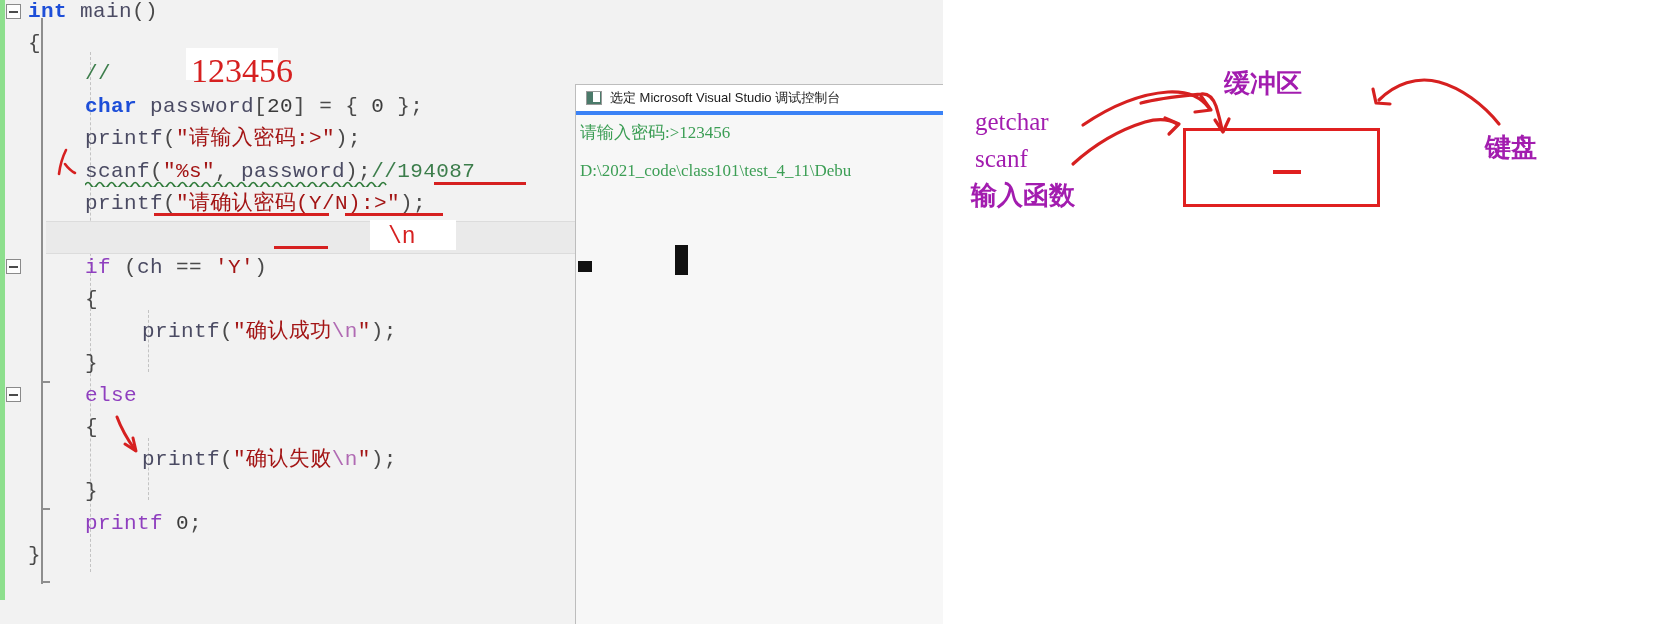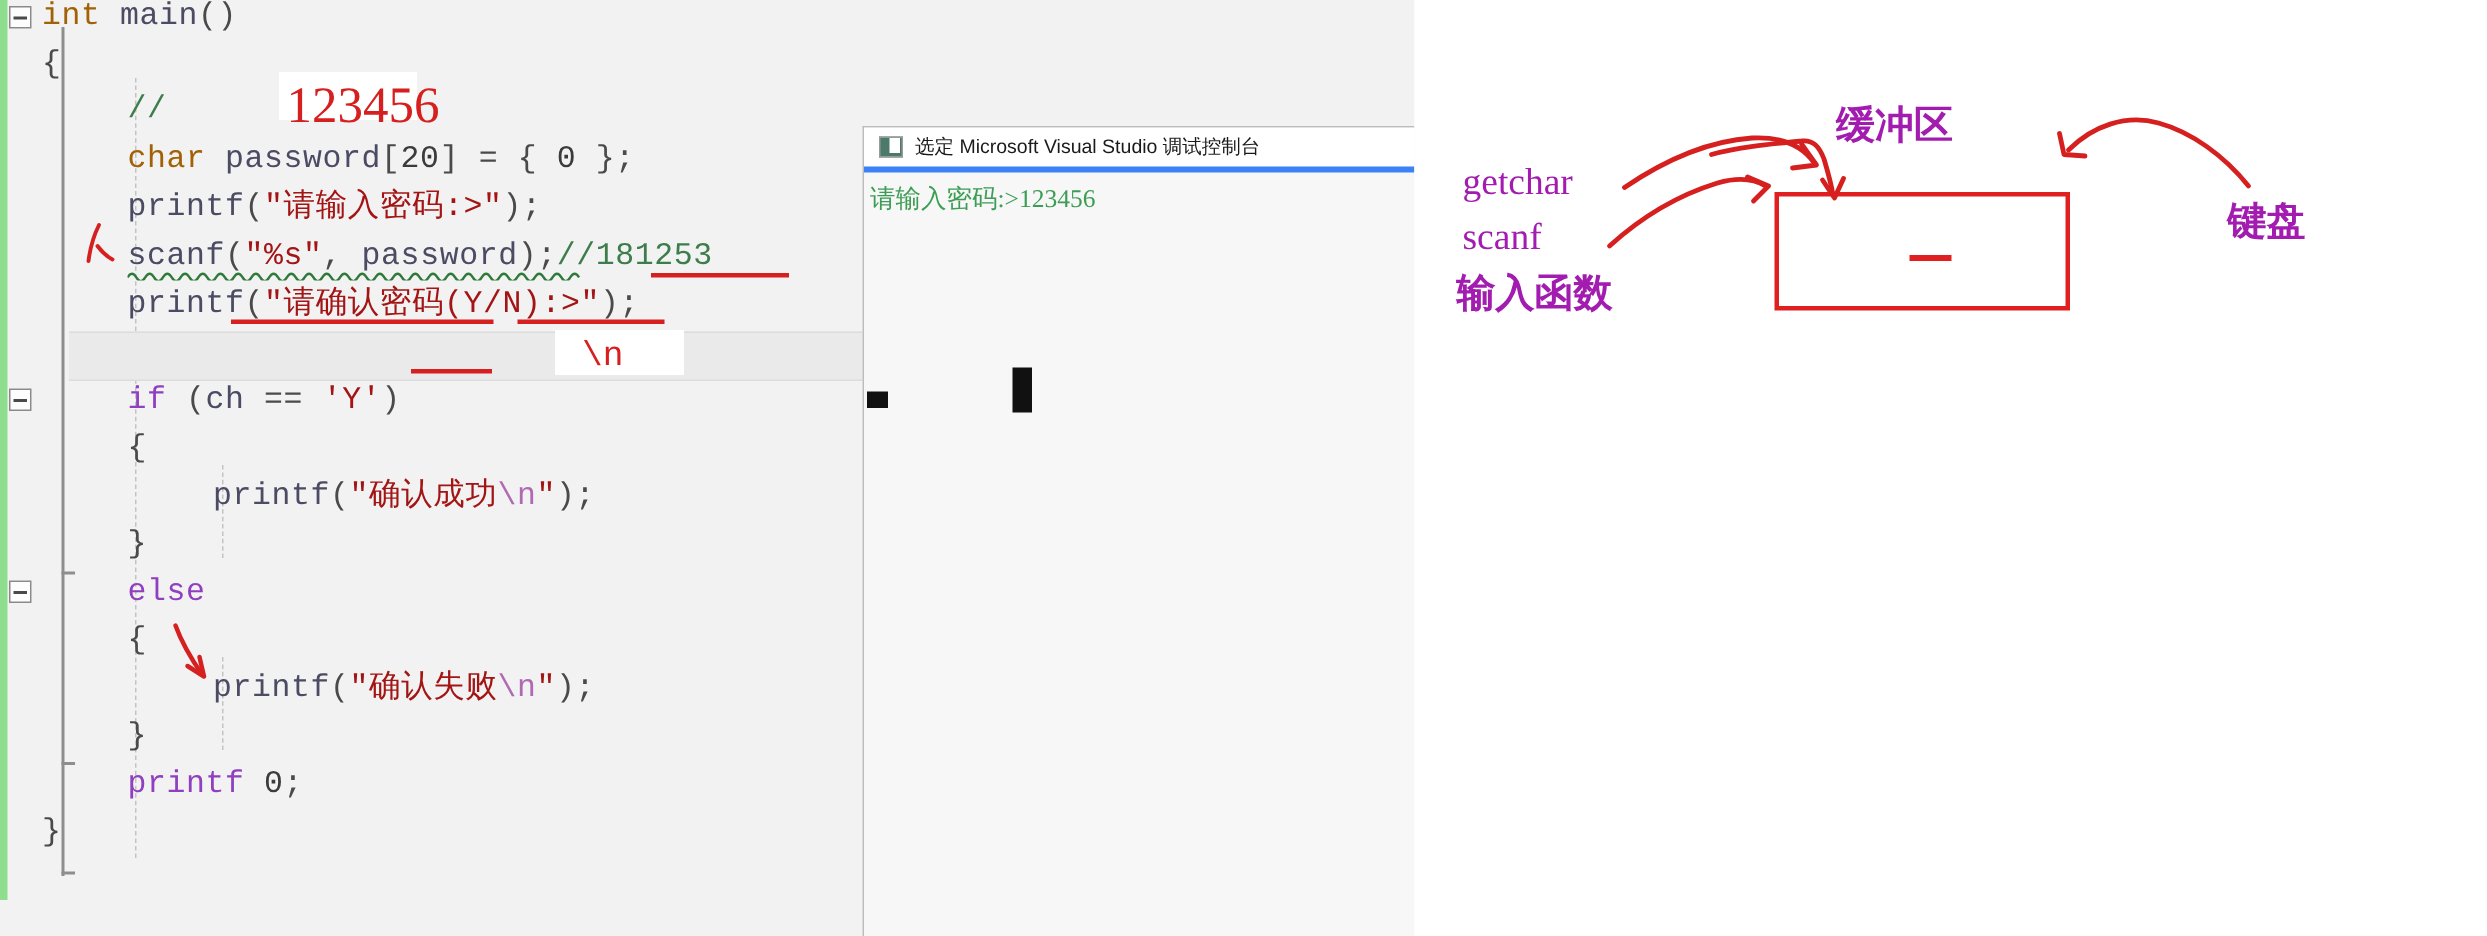--- a/index.html
+++ b/index.html
@@ -62,21 +62,21 @@
   
   .code-line {
     position: absolute;
     white-space: pre;
     font-family: "Liberation Mono", "DejaVu Sans Mono", monospace;
     font-size: 21px;
     line-height: 32px;
     color: #3b3b3b;
     letter-spacing: 0.4px;
   }
-  .kw      { color: #a16207; }
+  .kw      { color: #1d4ed8; font-weight: bold; }
   .kw2     { color: #8f3fbf; }
   .str     { color: #a31515; }
   .esc     { color: #b06ab3; }
   .cmt     { color: #3c7d4b; }
   .id      { color: #4b4b63; }
   .punct   { color: #4a4a4a; }
   .num     { color: #3b3b3b; }
 
   #current-line-hl {
     position: absolute;
@@ -235,21 +235,21 @@
   <div class="code-line" style="left:28px; top:-4px;"><span class="kw">int</span> <span class="id">main</span><span class="punct">()</span></div>
 
   <div class="code-line" style="left:28px; top:28px;"><span class="punct">{</span></div>
 
   <div class="code-line cmt" style="left:85px; top:58px;">//</div>
 
   <div class="code-line" style="left:85px; top:91px;"><span class="kw">char</span> <span class="id">password</span><span class="punct">[</span><span class="num">20</span><span class="punct">]</span> <span class="punct">=</span> <span class="punct">{</span> <span class="num">0</span> <span class="punct">};</span></div>
 
   <div class="code-line" style="left:85px; top:123px;"><span class="id">printf</span><span class="punct">(</span><span class="str">"请输入密码:&gt;"</span><span class="punct">);</span></div>
 
-  <div class="code-line" style="left:85px; top:156px;"><span class="id">scanf</span><span class="punct">(</span><span class="str">"%s"</span><span class="punct">,</span> <span class="id">password</span><span class="punct">);</span><span class="cmt">//181253</span></div>
+  <div class="code-line" style="left:85px; top:156px;"><span class="id">scanf</span><span class="punct">(</span><span class="str">"%s"</span><span class="punct">,</span> <span class="id">password</span><span class="punct">);</span><span class="cmt">//194087</span></div>
 
   <div class="code-line" style="left:85px; top:188px;"><span class="id">printf</span><span class="punct">(</span><span class="str">"请确认密码(Y/N):&gt;"</span><span class="punct">);</span></div>
 
 
   <div class="code-line" style="left:85px; top:252px;text-align:center;"><span class="kw2">if</span> <span class="punct">(</span><span class="id">ch</span> <span class="punct">==</span> <span class="str">'Y'</span><span class="punct">)</span></div>
 
   <div class="code-line" style="left:85px; top:284px;"><span class="punct">{</span></div>
 
   <div class="code-line" style="left:142px; top:316px;"><span class="id">printf</span><span class="punct">(</span><span class="str">"确认成功</span><span class="esc">\n</span><span class="str">"</span><span class="punct">);</span></div>
 
@@ -297,20 +297,21 @@
 <div id="console-window">
 
   <div id="console-titlebar">
     <div id="console-icon"></div>
     <div id="console-title">选定 Microsoft Visual Studio 调试控制台</div>
   </div>
 
   <div id="console-body">
     <div class="console-line">请输入密码:&gt;123456</div>
     <div class="console-line console-blank"></div>
+    <div class="console-line">D:\2021_code\class101\test_4_11\Debu</div>
   </div>
 
   <div class="cursor-block" style="left:99px; top:160px; width:13px; height:30px;"></div>
   <div class="cursor-block" style="left:2px; top:176px; width:14px; height:11px;"></div>
 </div>
 
 <div id="diagram-pane">
 
   <div id="buffer-box"></div>
   <div id="buffer-dash"></div>

